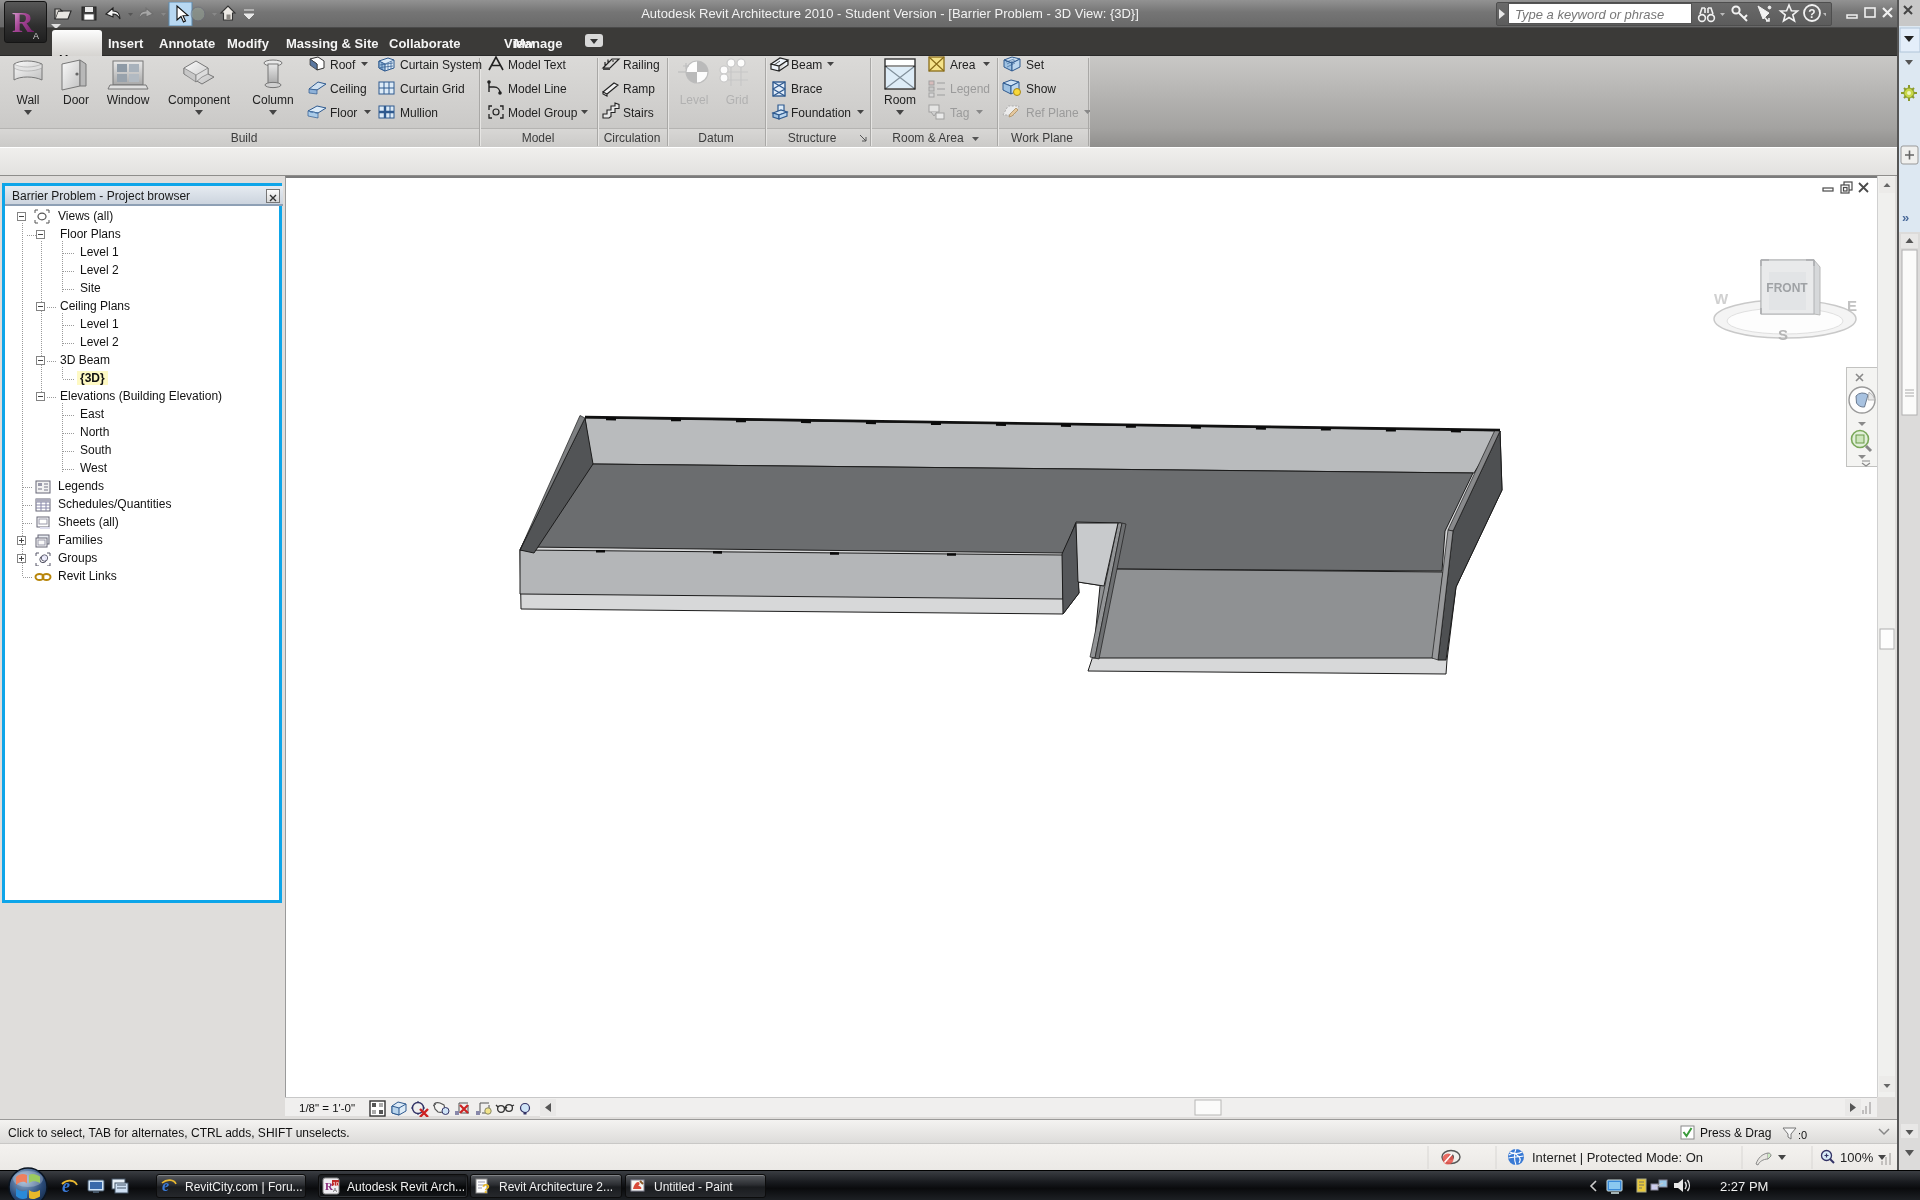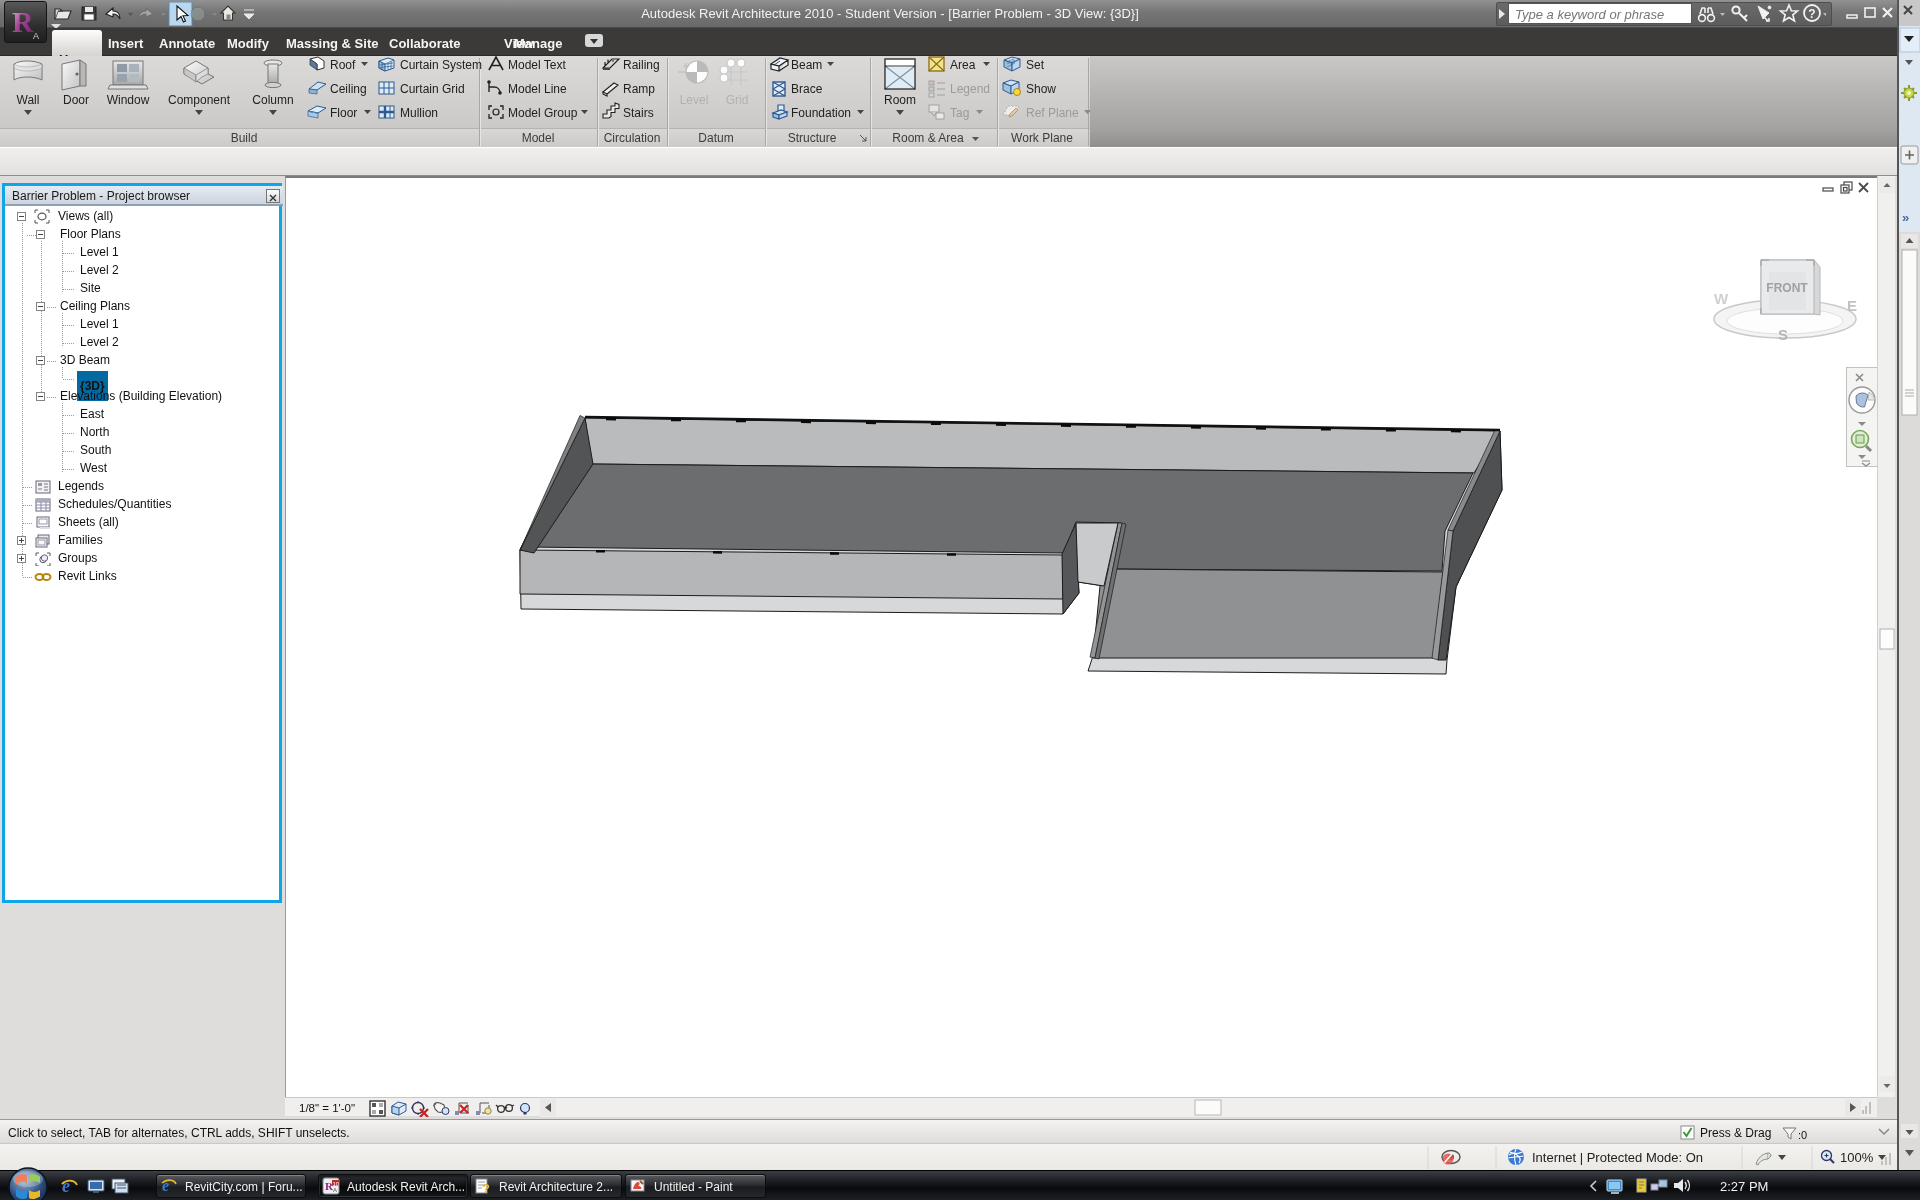--- a/index.html
+++ b/index.html
@@ -483,21 +483,21 @@
       <div class="dotv" style="left:57px;top:105px;height:34px;"></div>
       <div class="doth" style="left:58px;top:117px;width:12px;"></div>
       <div class="trow" style="left:75px;top:109px;">Level 1</div>
       <div class="doth" style="left:58px;top:135px;width:12px;"></div>
       <div class="trow" style="left:75px;top:127px;">Level 2</div>
       <div class="doth" style="left:42px;top:153px;width:10px;"></div>
       <div class="pmbox" style="left:31px;top:148px;"></div>
       <div class="trow" style="left:55px;top:145px;">3D Beam</div>
       <div class="dotv" style="left:57px;top:159px;height:12px;"></div>
       <div class="doth" style="left:58px;top:171px;width:12px;"></div>
-      <div class="trow" style="left:72px;top:163px;background:#0369a1;padding:8px 3px;font-weight:bold;">{3D}</div>
+      <div class="trow" style="left:72px;top:163px;background:#fef9c3;padding:0 3px;font-weight:bold;">{3D}</div>
       <div class="doth" style="left:42px;top:189px;width:10px;"></div>
       <div class="pmbox" style="left:31px;top:184px;"></div>
       <div class="trow" style="left:55px;top:181px;">Elevations (Building Elevation)</div>
       <div class="dotv" style="left:57px;top:195px;height:70px;"></div>
       <div class="doth" style="left:58px;top:207px;width:12px;"></div>
       <div class="trow" style="left:75px;top:199px;">East</div>
       <div class="doth" style="left:58px;top:225px;width:12px;"></div>
       <div class="trow" style="left:75px;top:217px;">North</div>
       <div class="doth" style="left:58px;top:243px;width:12px;"></div>
       <div class="trow" style="left:75px;top:235px;">South</div>

